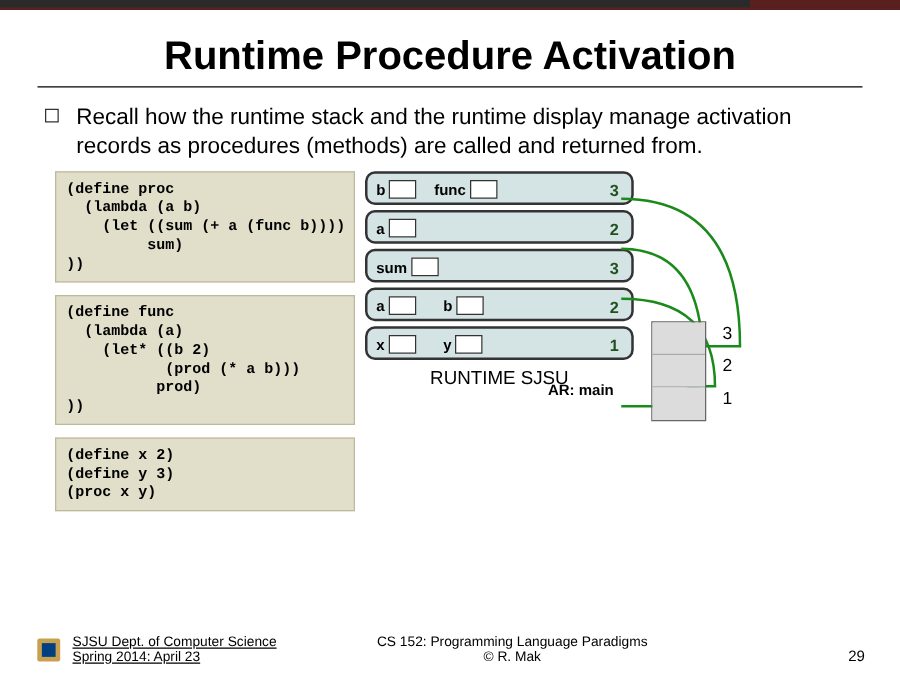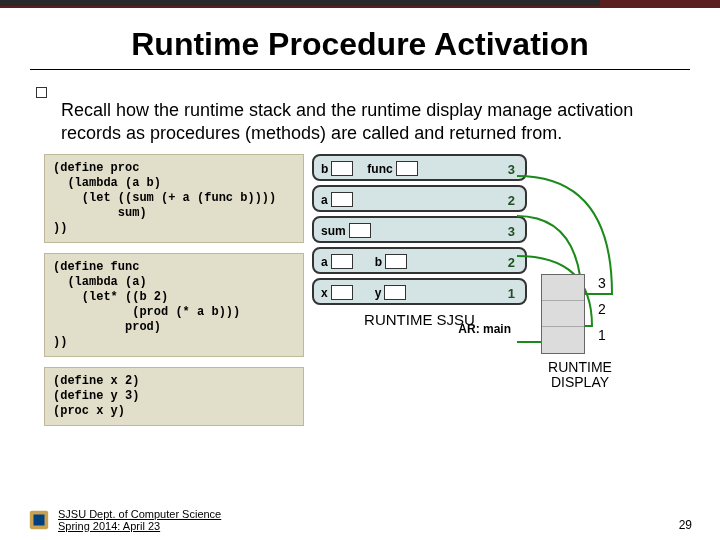--- a/index.html
+++ b/index.html
@@ -4,23 +4,23 @@
 <style>
   * { box-sizing: border-box; margin: 0; padding: 0; }
   body { width: 720px; height: 540px; background: #fff; font-family: Arial, sans-serif; position: relative; }
   .topbar { height: 8px; background: #2a2a2a; border-bottom: 2px solid #5a2020; }
   .topbar::before { content: ""; display: block; width: 120px; height: 100%; background: #5a2020; float: right; }
   .title { font-size: 32px; text-align: center; margin: 18px 0 6px; }
   .hr { border: 0; border-top: 1.5px solid #000; margin: 0 30px 12px; }
   .body-area { padding: 0 36px; position: relative; }
   .bullet-row { display: flex; align-items: flex-start; gap: 14px; margin-bottom: 10px; }
   .bullet-sq { width: 11px; height: 11px; border: 1.5px solid #333; margin-top: 5px; flex-shrink: 0; }
-  .bullet-text { font-size: 18px; line-height: 1.25; margin-top: 17px; }
+  .bullet-text { font-size: 18px; line-height: 1.25; }
   .content { display: flex; align-items: flex-start; gap: 8px; margin-left: 8px; }
-  .code-col { width: 260px; display: flex; flex-direction: column; gap: 10px; }
+  .code-col { width: 240px; display: flex; flex-direction: column; gap: 10px; }
   .code-block { background: #e1deca; border: 1px solid #bdb99a; padding: 6px 8px; font-family: "Courier New", monospace; font-size: 12px; line-height: 1.25; white-space: pre; font-weight: bold; }
   .stack-col { position: relative; width: 215px; }
   .frame { border: 2px solid #333; border-radius: 8px; background: #d4e3e4; padding: 5px 7px 3px; margin-bottom: 4px; position: relative; }
   .frame-row { display: flex; align-items: center; gap: 4px; }
   .var { display: flex; align-items: center; gap: 3px; font-size: 12px; font-weight: bold; }
   .var-box { width: 22px; height: 15px; background: #fff; border: 1px solid #333; }
   .ar-label { position: absolute; right: 14px; top: 2px; font-size: 12px; font-weight: bold; margin-top: 40px; }
   .ar-num { position: absolute; right: 10px; bottom: 2px; font-size: 13px; font-weight: bold; color: #205020; }
   .stack-label { text-align: center; font-size: 15px; margin-top: 6px; }
   .disp-col { width: 90px; margin-top: 120px; position: relative; }
@@ -150,29 +150,29 @@
         <div class="disp-cell">
             <span class="disp-idx">3</span>
           </div>
         <div class="disp-cell">
             <span class="disp-idx">2</span>
           </div>
         <div class="disp-cell">
             <span class="disp-idx">1</span>
           </div>
       </div>
-      <div class="disp-label" style="white-space:pre">RUNTIME
-DISPLAY</div>
     </div>
   </div>
 </div>
 
 <div class="footer">
   <div class="footer-left">
     <svg class="logo" viewBox="0 0 24 24">
         <rect x="2" y="2" width="20" height="20" fill="#c9a050" rx="2"></rect>
         <rect x="6" y="6" width="12" height="12" fill="#004080"></rect>
       </svg>
     <div style="white-space:pre-line">SJSU Dept. of Computer Science
 Spring 2014: April 23</div>
   </div>
+  <div class="footer-mid" style="white-space:pre-line">CS 152: Programming Language Paradigms
+© R. Mak</div>
   <div class="slide-num">29</div>
 </div>
 
 </body></html>

